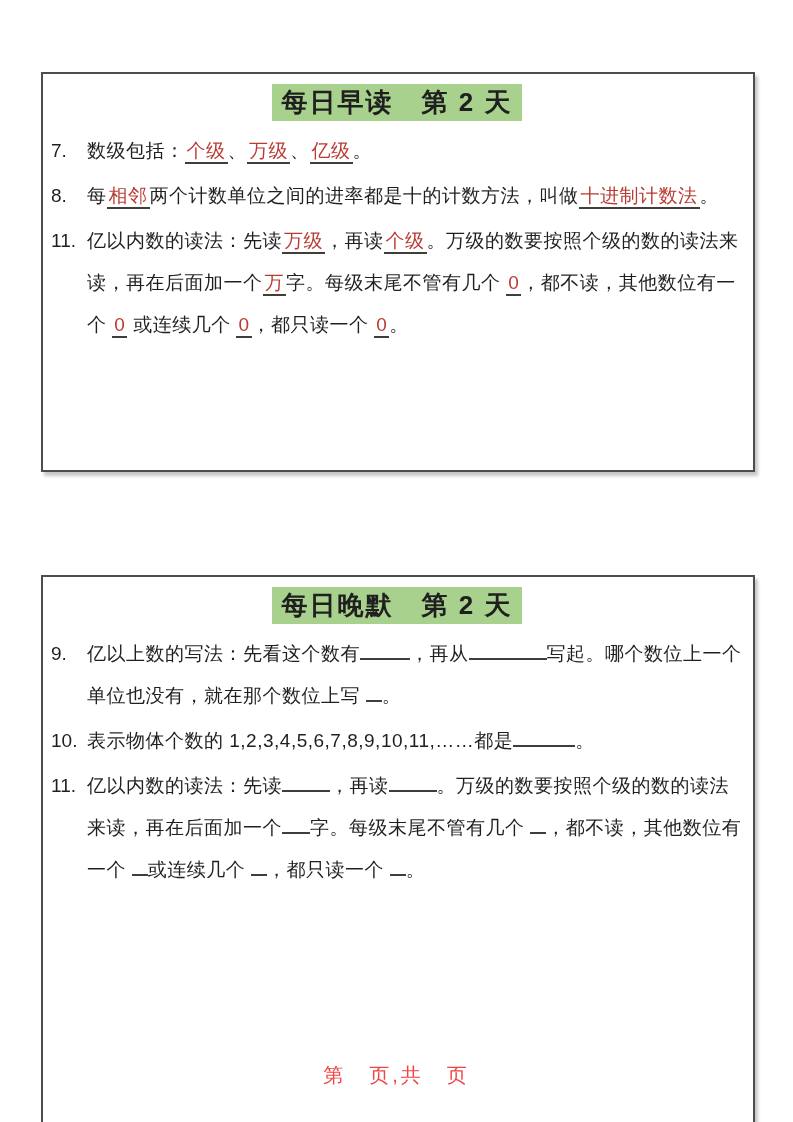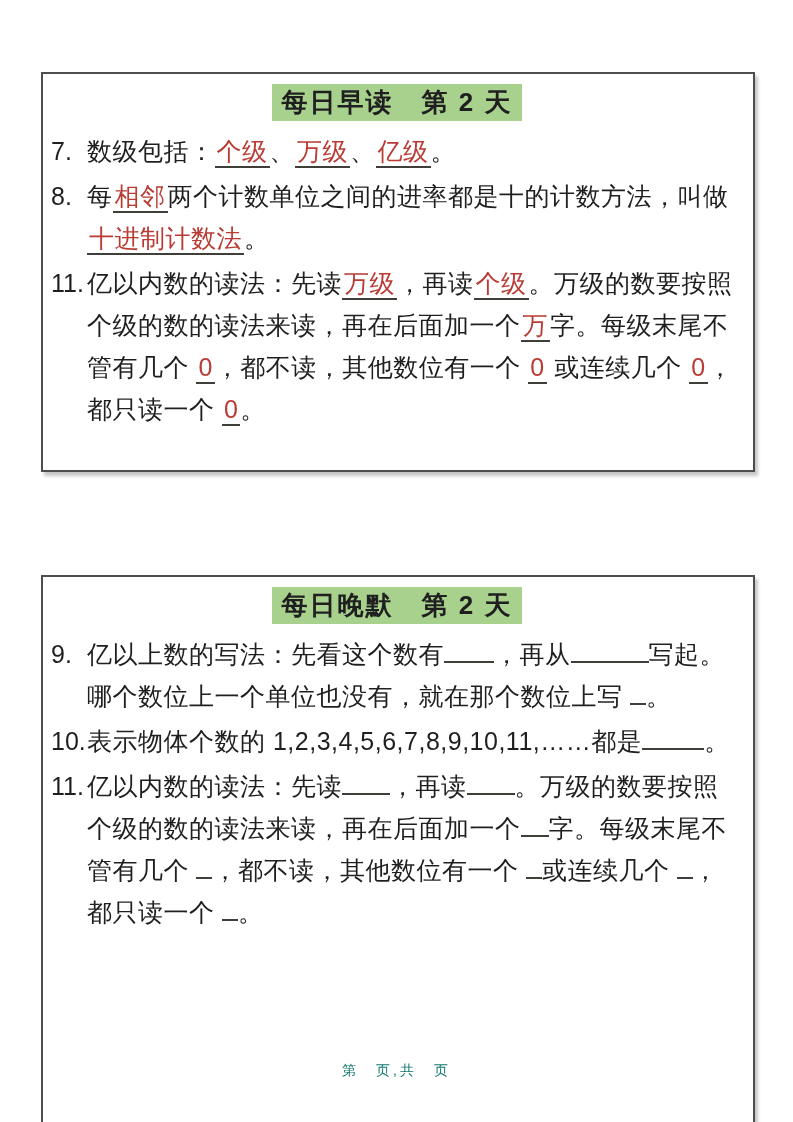--- a/index.html
+++ b/index.html
@@ -38,21 +38,21 @@
     line-height:36px;
   }
   .hl{
     background:var(--highlight-green);
     font-weight:bold;
     padding:3px 10px 4px 10px;
     letter-spacing:2px;
   }
   .items{display:block;}
   .item{
-    font-size:25px;
+    font-size:19px;
     line-height:42px;
     padding-left:36px;
     margin-bottom:3px;
     letter-spacing:.5px;
     word-break:break-all;
   }
   .num{
     display:inline-block;
     min-width:36px;
     margin-left:-36px;
@@ -68,23 +68,23 @@
     display:inline-block;
     height:0;
     border-bottom:2px solid var(--underline);
     vertical-align:baseline;
   }
   .footer{
     position:absolute;
     left:0;right:0;
     top:1062px;
     text-align:center;
-    font-size:14px;
+    font-size:20px;
     letter-spacing:3px;
-    color:#0f766e;
+    color:#ef4444;
   }
 </style>
 </head>
 <body>
 
 <div class="sheet">
 
   <section class="box morning">
     <h2 class="title"><span class="hl">每日早读　第 2 天</span></h2>
     <div class="items">

